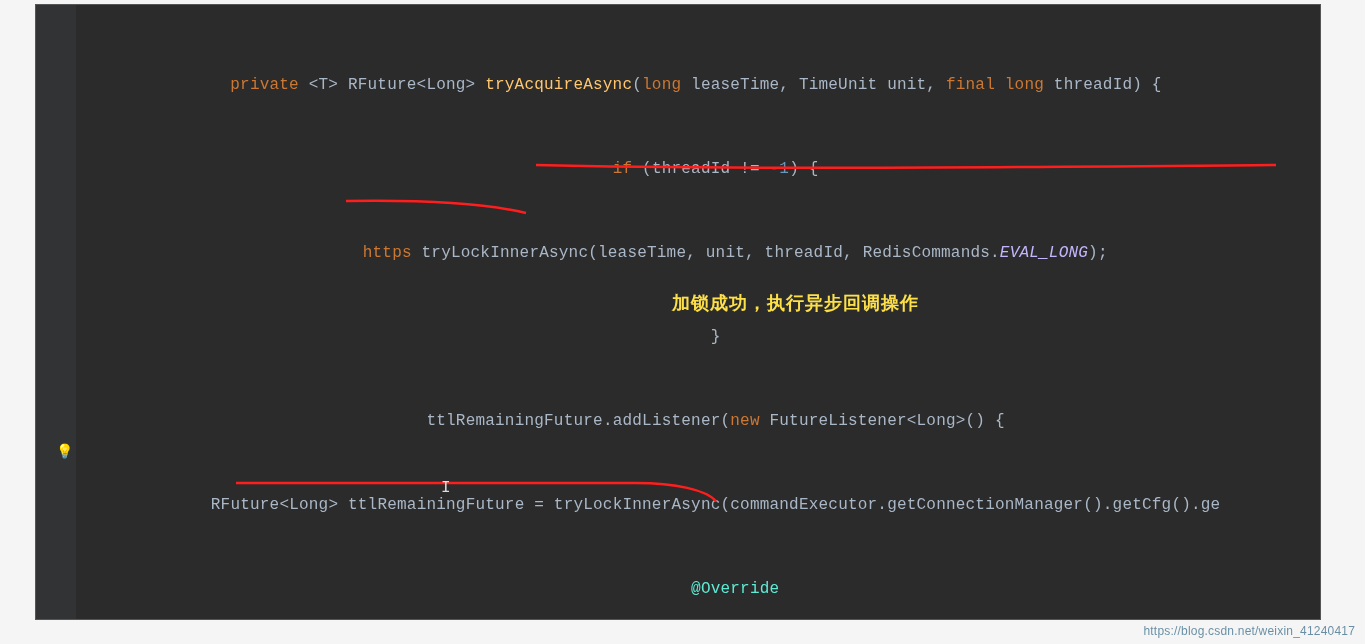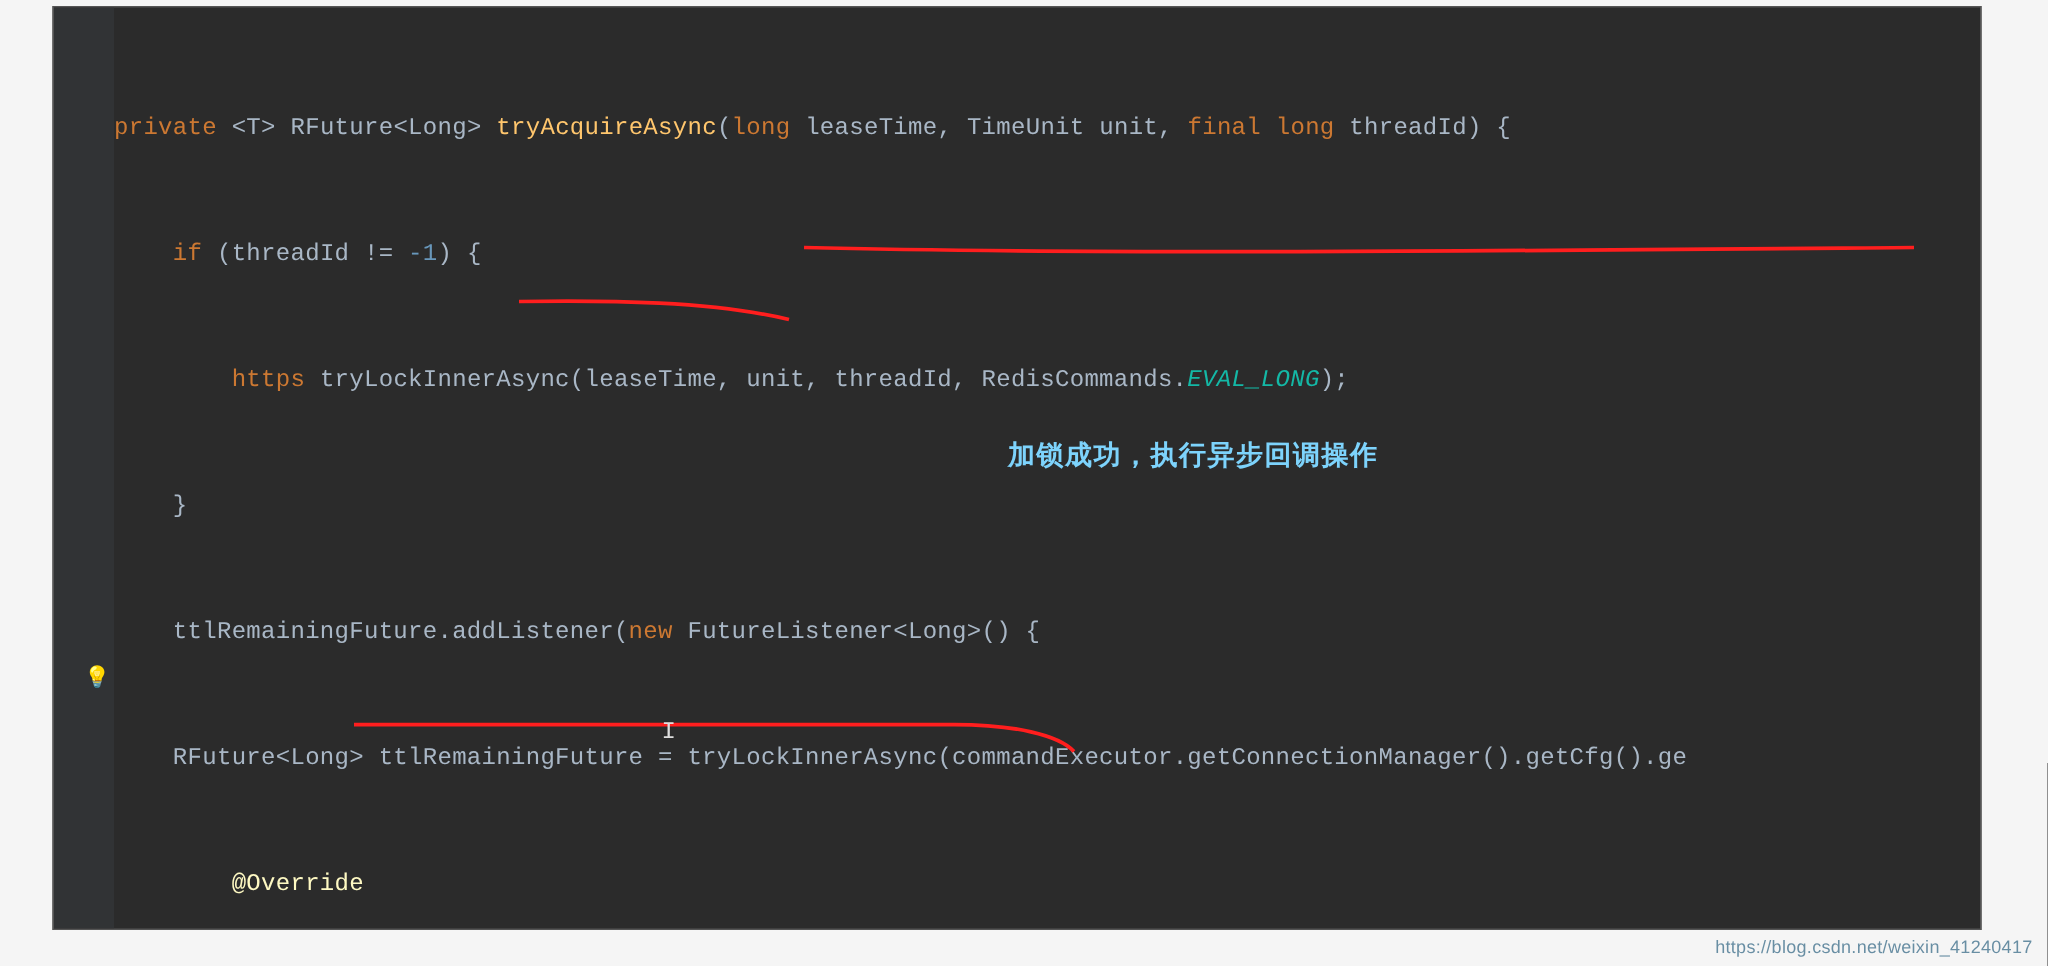--- a/index.html
+++ b/index.html
@@ -41,30 +41,30 @@
     left: 40px;
     top: 0;
     width: 1240px;
     padding: 10px 0 0 0;
     font-size: 16px;
     line-height: 28px;
     white-space: pre;
     color: #a9b7c6;
     letter-spacing: 0.2px;
   }
-  .line { position: relative; height: 28px; }
+  .line { position: relative; height: 28px; text-align: center; }
   .kw   { color: #cc7832; }
   .num  { color: #6897bb; }
-  .ann  { color: #fef9c3; }
+  .ann  { color: #5eead4; }
   .fn   { color: #ffc66d; }
-  .it   { font-style: italic; color: #14b8a6; }
+  .it   { font-style: italic; color: #c4b5fd; }
 
   .annotation-text {
     position: absolute;
-    color: #7dd3fc;
+    color: #fde047;
     font-weight: bold;
     font-size: 18px;
     font-family: Liberation Sans, sans-serif;
     letter-spacing: 1px;
   }
   .anno1 { left: 636px; top: 286px; }
 
   svg.overlay {
     position: absolute;
     left: 0; top: 0;

